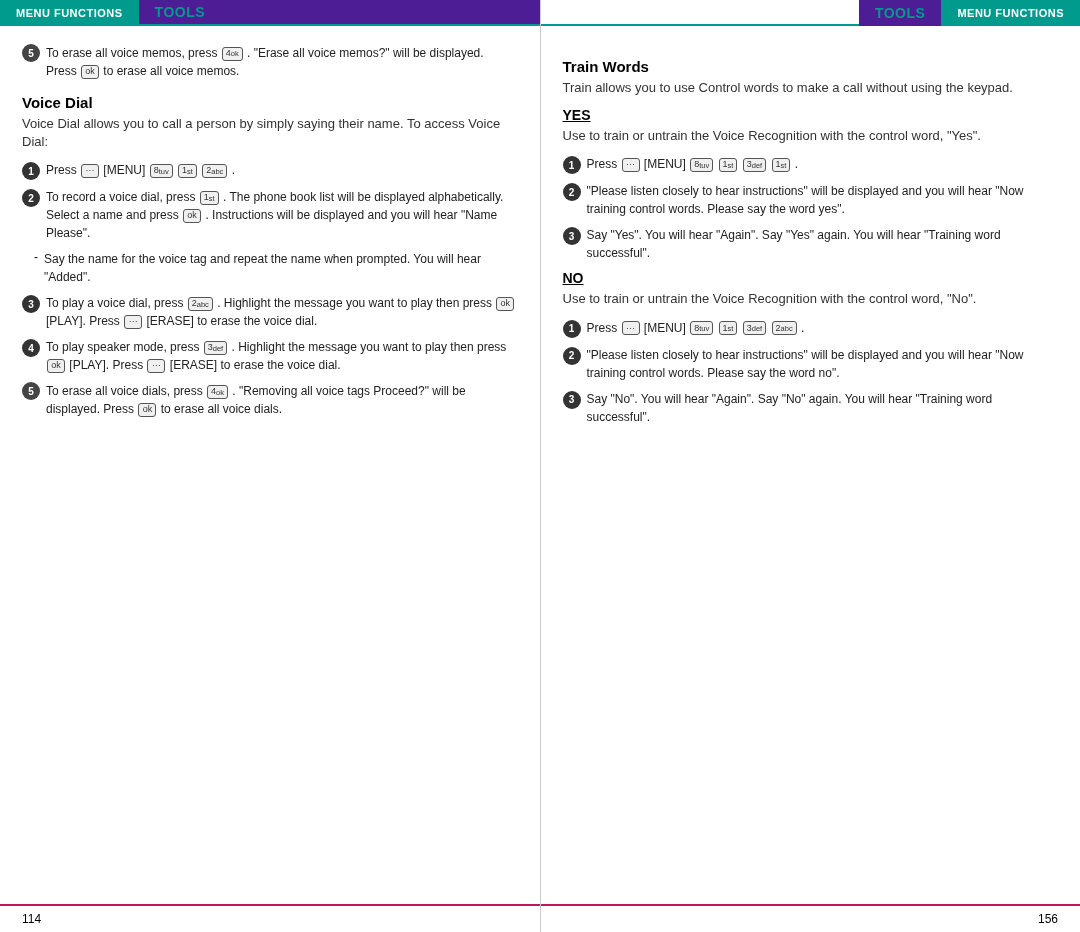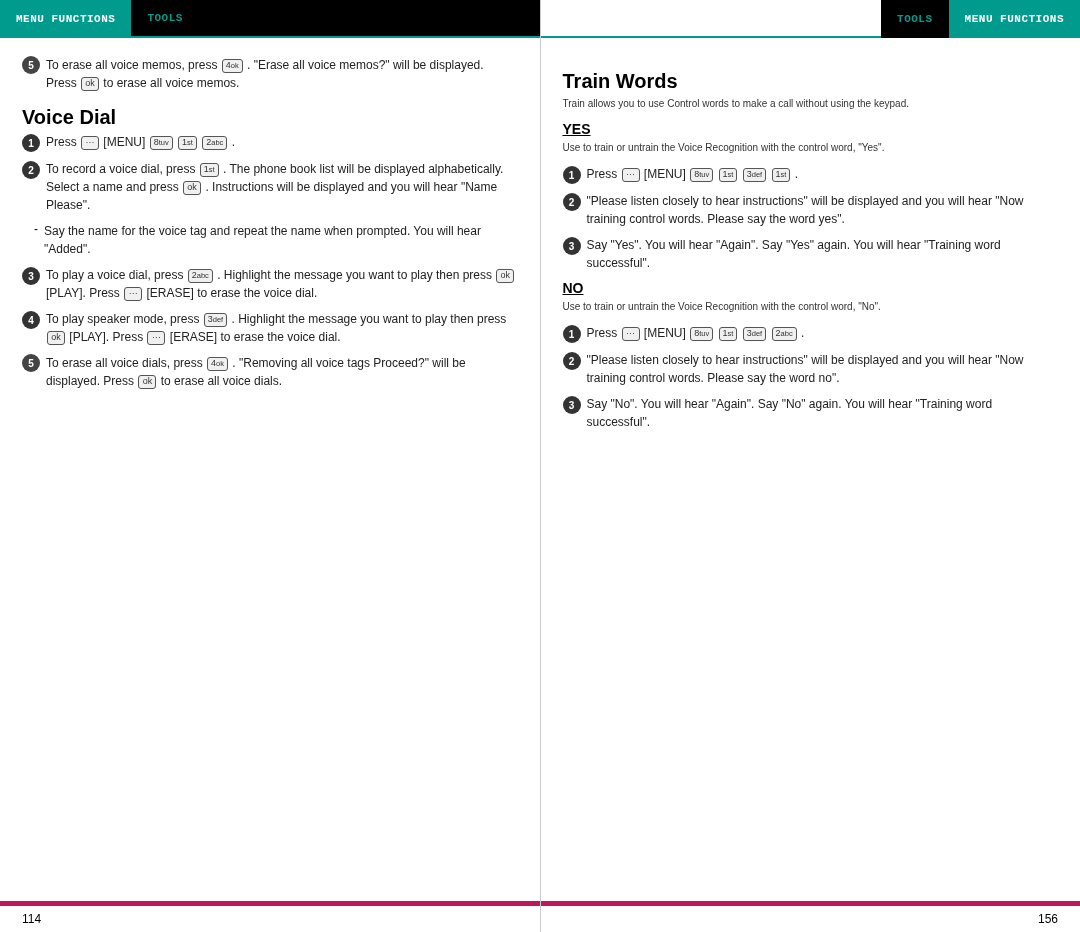--- a/index.html
+++ b/index.html
@@ -32,78 +32,77 @@
     .page-right {
       flex: 1;
       display: flex;
       flex-direction: column;
     }
 
     
     .header-bar {
       display: flex;
       align-items: stretch;
-      height: 38px;
-      font-family: Liberation Mono, monospace;
+      height: 26px;
     }
 
     .header-menu-functions {
       background: #009B8D;
       color: #fff;
       font-weight: bold;
       font-size: 11px;
       letter-spacing: 0.5px;
       padding: 0 16px;
       display: flex;
       align-items: center;
       text-transform: uppercase;
     }
 
     .header-tools {
-      background: #000000;
+      background: #4c1d95;
       color: #009B8D;
+      font-weight: bold;
+      font-size: 14px;
+      letter-spacing: 0.5px;
+      padding: 0 16px;
+      display: flex;
+      align-items: center;
+      text-transform: uppercase;
+      border-bottom: 2px solid #009B8D;
+    }
+
+    .header-menu-functions-right {
+      background: #009B8D;
+      color: #fff;
       font-weight: bold;
       font-size: 11px;
       letter-spacing: 0.5px;
       padding: 0 16px;
       display: flex;
       align-items: center;
       text-transform: uppercase;
-      border-bottom: 2px solid #009B8D;
-    }
-
-    .header-menu-functions-right {
-      background: #009B8D;
-      color: #fff;
-      font-weight: bold;
-      font-size: 11px;
-      letter-spacing: 0.5px;
-      padding: 0 16px;
-      display: flex;
-      align-items: center;
-      text-transform: uppercase;
     }
 
     
     .page-content {
       padding: 18px 22px 18px 22px;
       flex: 1;
       overflow: hidden;
     }
 
     
     .section-heading {
       font-weight: bold;
-      font-size: 20px;
+      font-size: 15px;
       margin-bottom: 4px;
       margin-top: 14px;
     }
 
     .section-subheading {
-      font-size: 10px;
+      font-size: 13px;
       color: #333;
       margin-bottom: 10px;
       line-height: 1.4;
     }
 
     
     .numbered-item {
       display: flex;
       align-items: flex-start;
       margin-bottom: 8px;
@@ -166,21 +165,21 @@
       font-size: 14px;
       text-decoration: underline;
       margin-top: 0;
       margin-bottom: 4px;
     }
 
     
     .footer-bar {
       display: flex;
       align-items: center;
-      border-top: 5px solid #be185d;
+      border-top: 2px solid #be185d;
       padding: 6px 22px;
     }
 
     .footer-page-num {
       font-size: 12px;
       color: #000;
     }
 
     
     .filled-circle-num {
@@ -224,20 +223,21 @@
 
       <div class="numbered-item">
         <span class="filled-circle-num">5</span>
         <span class="item-text">
           To erase all voice memos, press <span class="key-indicator">4<sub>ok</sub></span> . "Erase all voice memos?" will be displayed. Press <span class="key-indicator">ok</span> to erase all voice memos.
         </span>
       </div>
 
       <div class="section-divider">
         <div class="section-heading">Voice Dial</div>
+        <div class="section-subheading">Voice Dial allows you to call a person by simply saying their name. To access Voice Dial:</div>
 
         <div class="numbered-item">
           <span class="circle-num">1</span>
           <span class="item-text">
             Press <span class="key-indicator">···</span> [MENU] <span class="key-indicator">8<sub>tuv</sub></span> <span class="key-indicator">1<sup>st</sup></span> <span class="key-indicator">2<sub>abc</sub></span> .
           </span>
         </div>
 
         <div class="numbered-item">
           <span class="circle-num">2</span>

